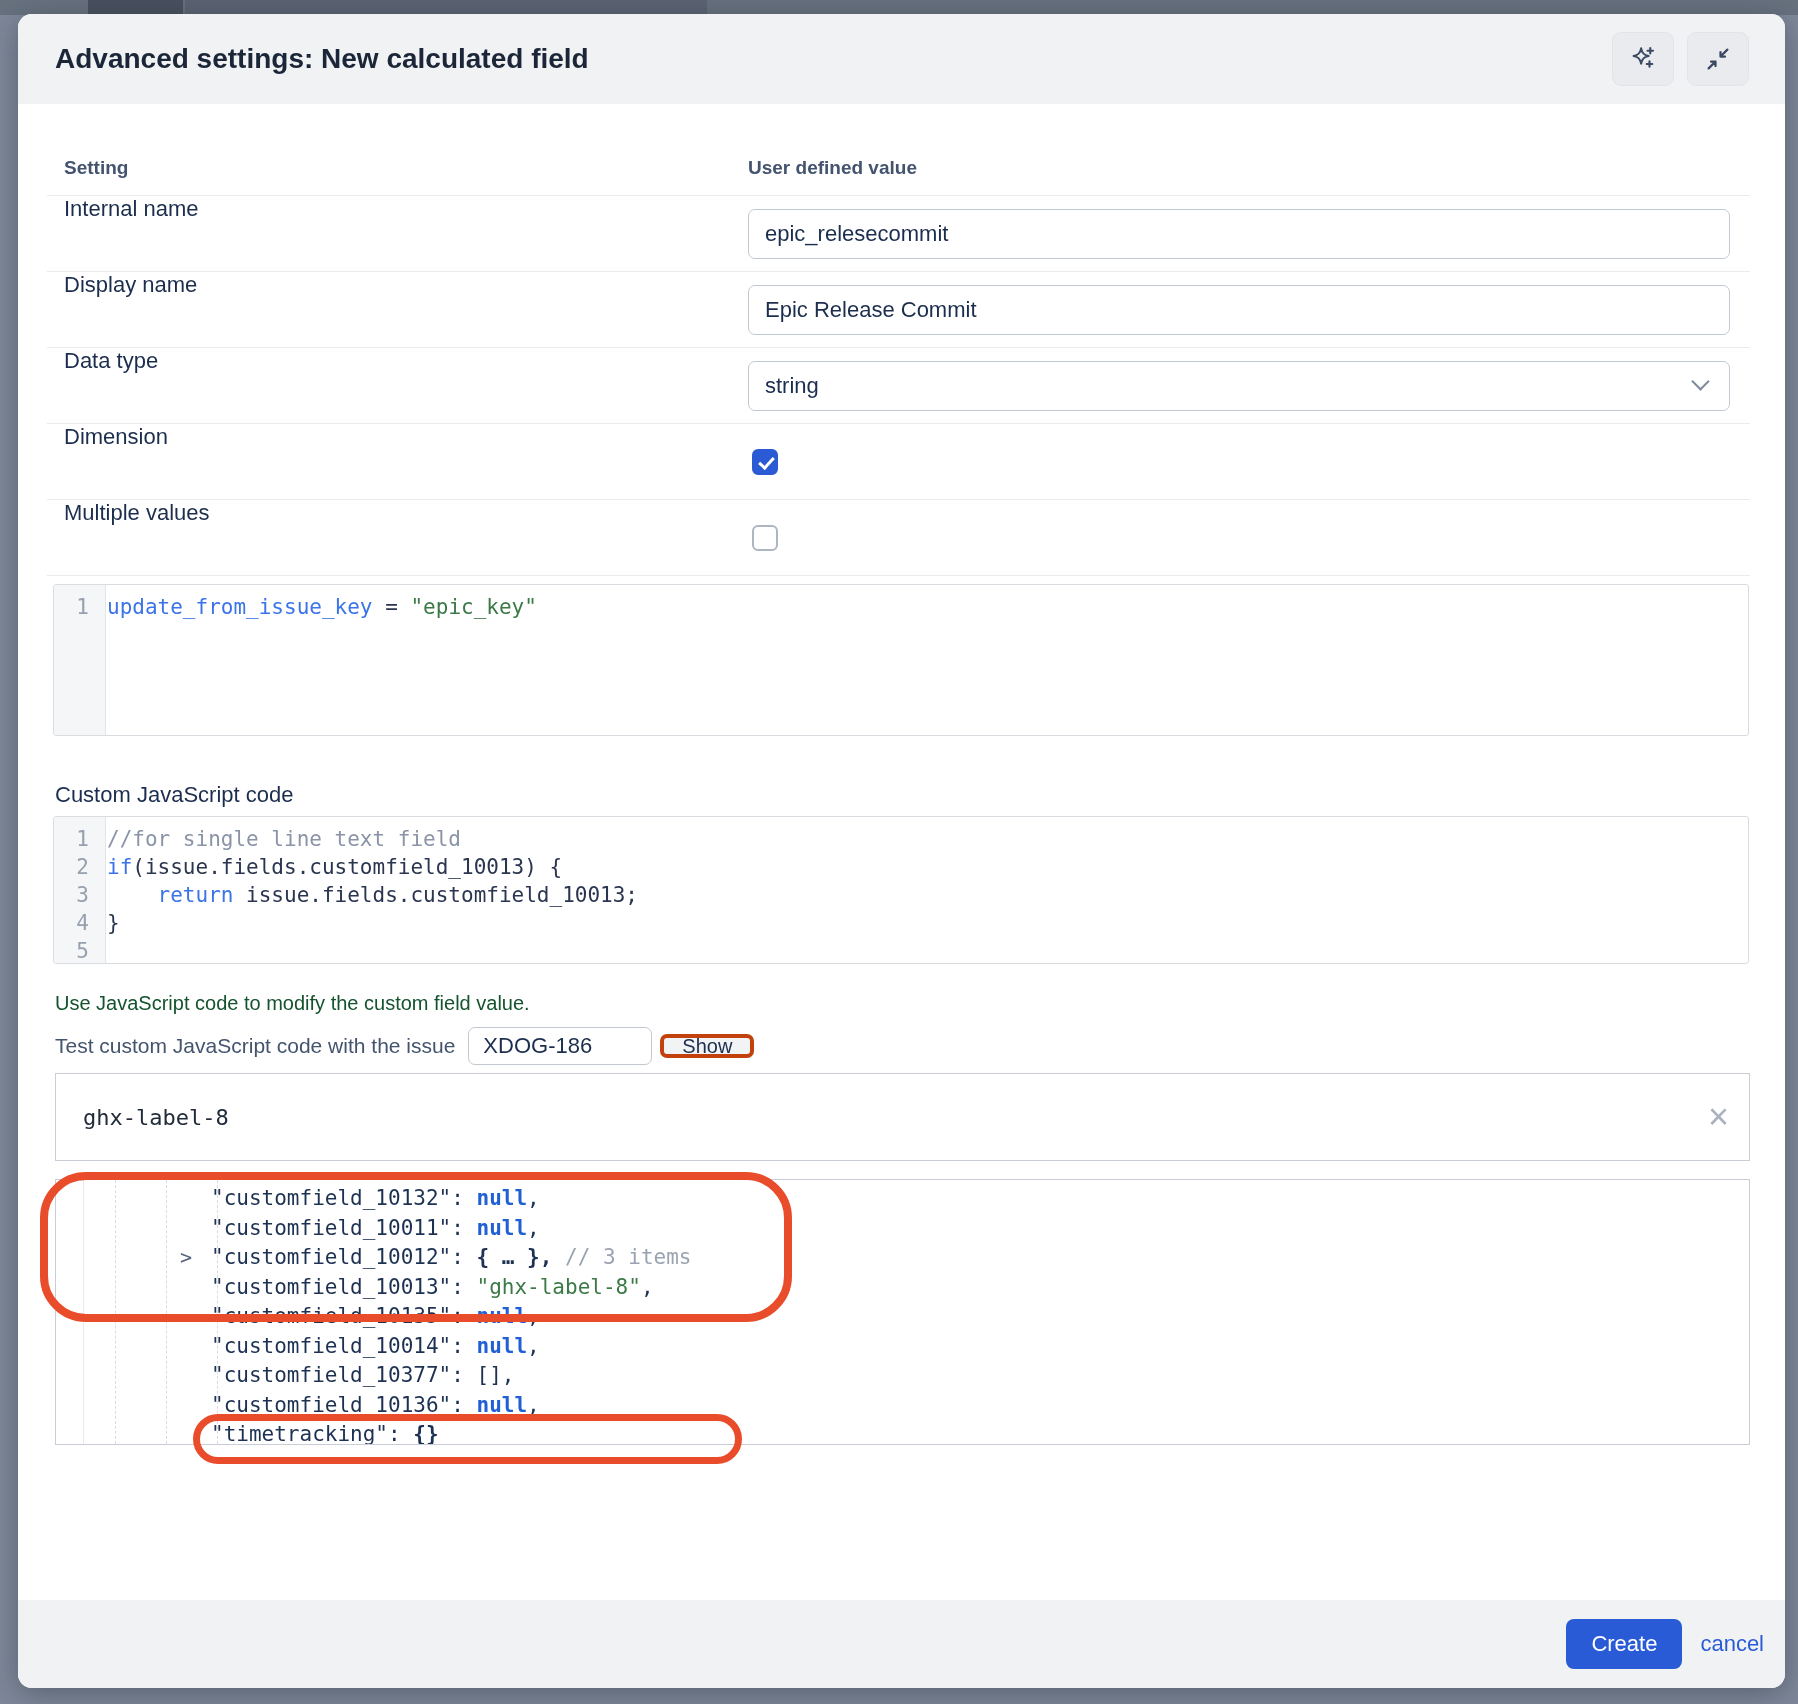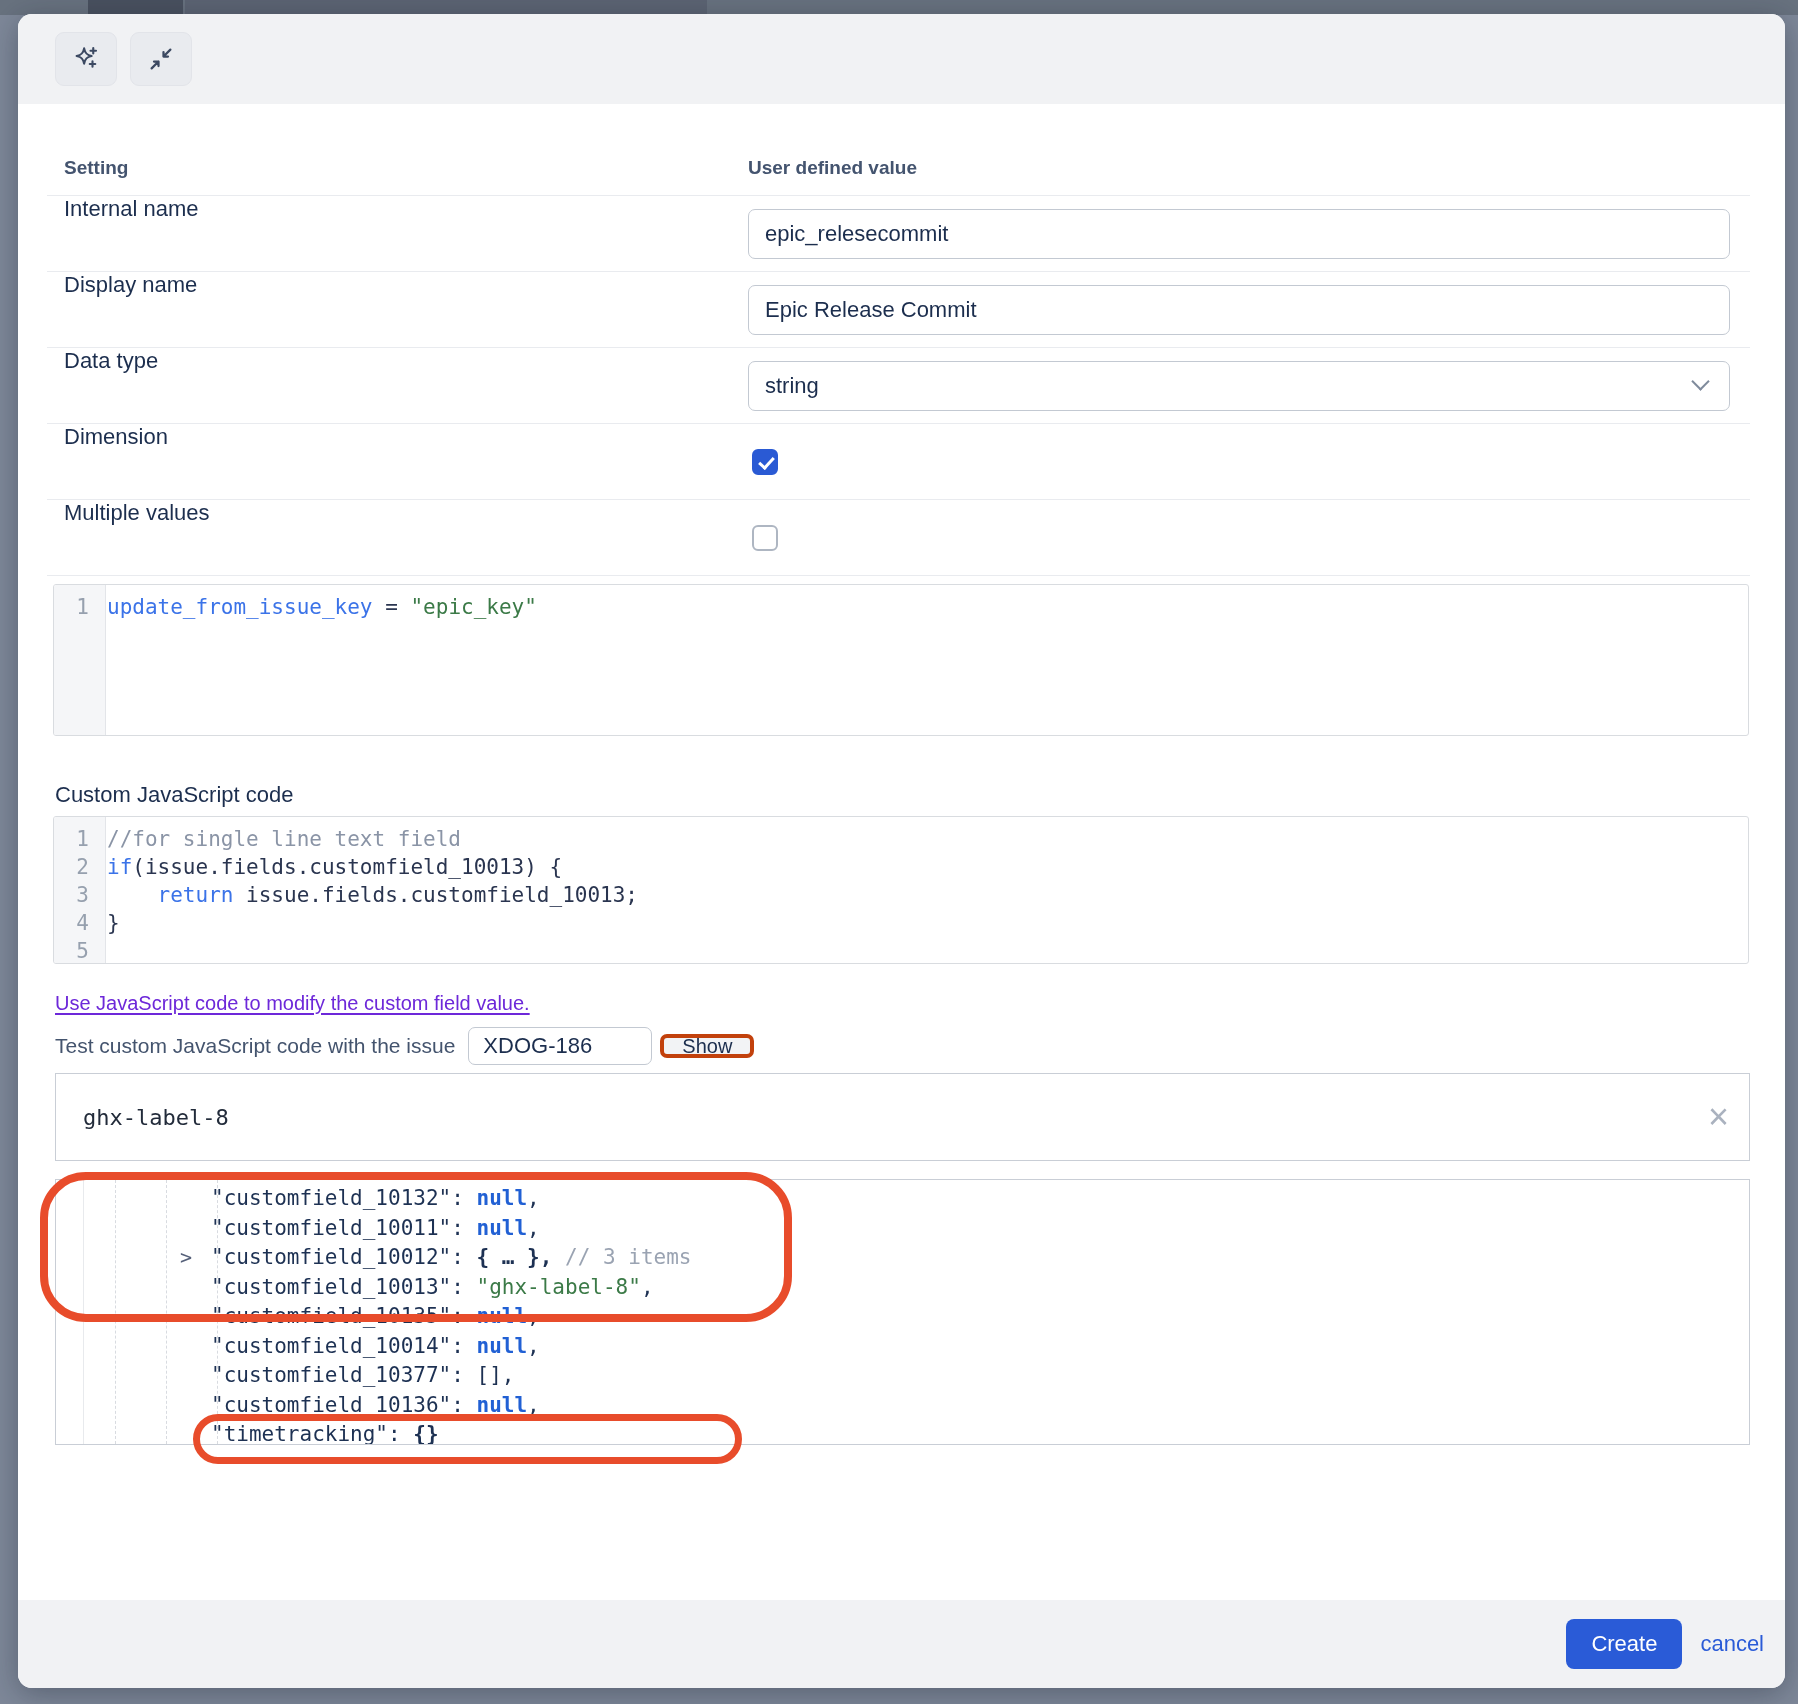--- a/index.html
+++ b/index.html
@@ -93,21 +93,21 @@
   .cline .lnum{width:44px;text-align:right;padding-right:9px;color:#96a0ae;flex:none;}
   .cline .lcode{white-space:pre;padding-left:9px;}
 
   .tok-name{color:var(--code-blue);}
   .tok-keyword{color:var(--code-blue);}
   .tok-string{color:var(--code-green);}
   .tok-plain{color:var(--code-plain);}
   .tok-comment{color:var(--code-comment);}
 
   .help-text{
-    margin-top:28px;margin-left:8px;font-size:20px;color:#6d28d9;text-decoration:underline;
+    margin-top:28px;margin-left:8px;font-size:20px;color:#14532d;
     text-underline-offset:3px;
   }
 
   .test-row{margin-top:10px;margin-left:8px;height:42px;display:flex;align-items:center;}
   .test-label{font-size:21px;color:#44546e;margin-right:13px;}
   .issue-input{
     width:184px;height:38px;border:1px solid var(--border-input);border-radius:7px;
     font-size:22px;color:var(--navy);display:flex;align-items:center;padding:0 14px;background:#fff;
   }
   .show-btn{
@@ -160,20 +160,21 @@
 <body>
 
 <div class="backdrop-top">
   <div class="seg1"></div>
   <div class="seg2"></div>
 </div>
 
 <div class="modal">
 
   <div class="modal-header">
+    <div class="modal-title">Advanced settings: New calculated field</div>
     <div class="hbtn">
       <span>
         <svg width="30" height="30" viewBox="0 0 24 24" fill="none" stroke="#3c4962" stroke-width="1.7" stroke-linejoin="round" stroke-linecap="round">
           <path d="M10.5 3.5 C11.2 7.4 12.7 8.9 16.5 9.6 C12.7 10.3 11.2 11.8 10.5 15.7 C9.8 11.8 8.3 10.3 4.5 9.6 C8.3 8.9 9.8 7.4 10.5 3.5 Z"></path>
           <path d="M17.8 3.2 v4.4 M15.6 5.4 h4.4"></path>
           <path d="M17.2 13.8 v4.4 M15 16 h4.4"></path>
         </svg>
       </span>
     </div>
     <div class="hbtn">

